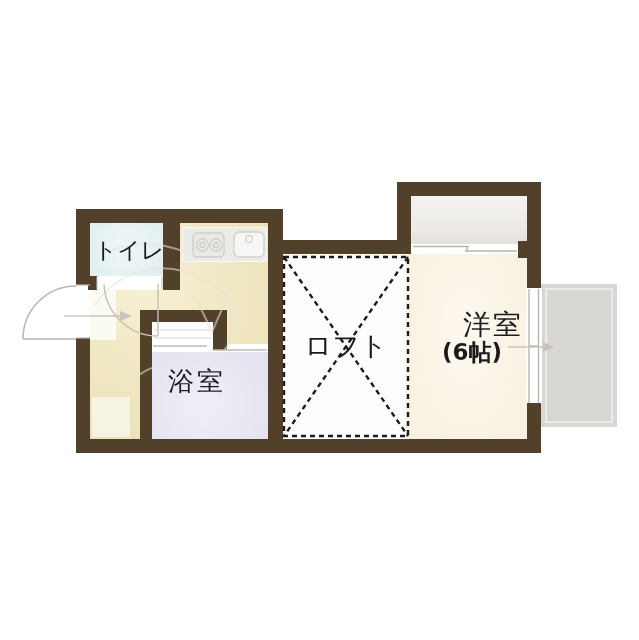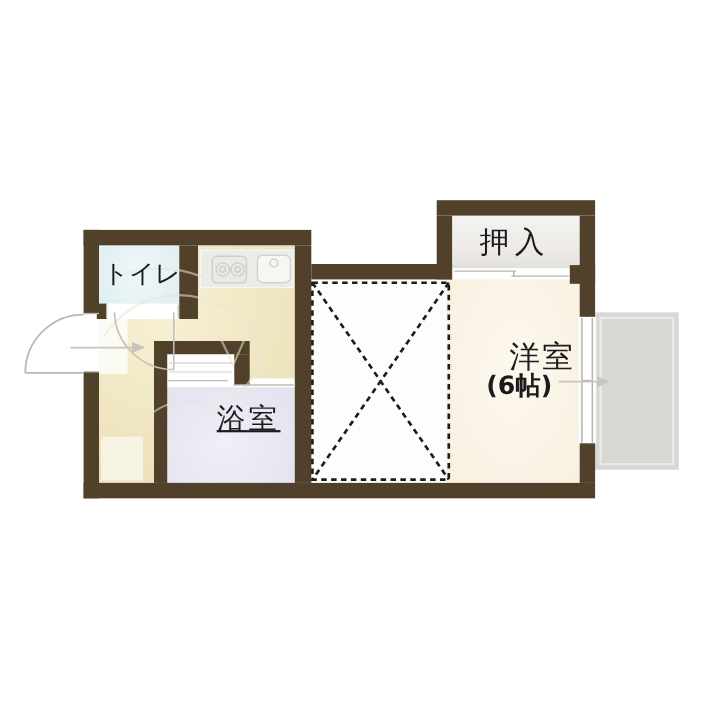--- a/index.html
+++ b/index.html
@@ -141,18 +141,18 @@
     </g>
 
     <g stroke="#1c1c1c" stroke-width="2.4" fill="none" stroke-dasharray="5 4">
       <rect x="284" y="257" width="124" height="179"></rect>
       <line x1="284" y1="257" x2="408" y2="436"></line>
       <line x1="408" y1="257" x2="284" y2="436"></line>
     </g>
   </svg>
 
   <div class="label" style="left:129px;top:250px;font-size:23px;">トイレ</div>
-  <div class="label" style="left:226px;top:381px;font-size:26px;letter-spacing:3px;text-decoration:underline;">浴室</div>
-  <div class="label" style="left:468px;top:221px;font-size:27px;letter-spacing:5px;">押入</div>
+  <div class="label" style="left:197px;top:381px;font-size:26px;letter-spacing:3px;">浴室</div>
+  <div class="label" style="left:346px;top:345px;font-size:27px;">ロフト</div>
   <div class="label" style="left:493px;top:325px;font-size:28px;letter-spacing:2px;">洋室</div>
   <div class="label" style="left:472px;top:352px;font-size:23px;font-weight:bold;">(6帖)</div>
 
 </div>
 
 </body></html>

